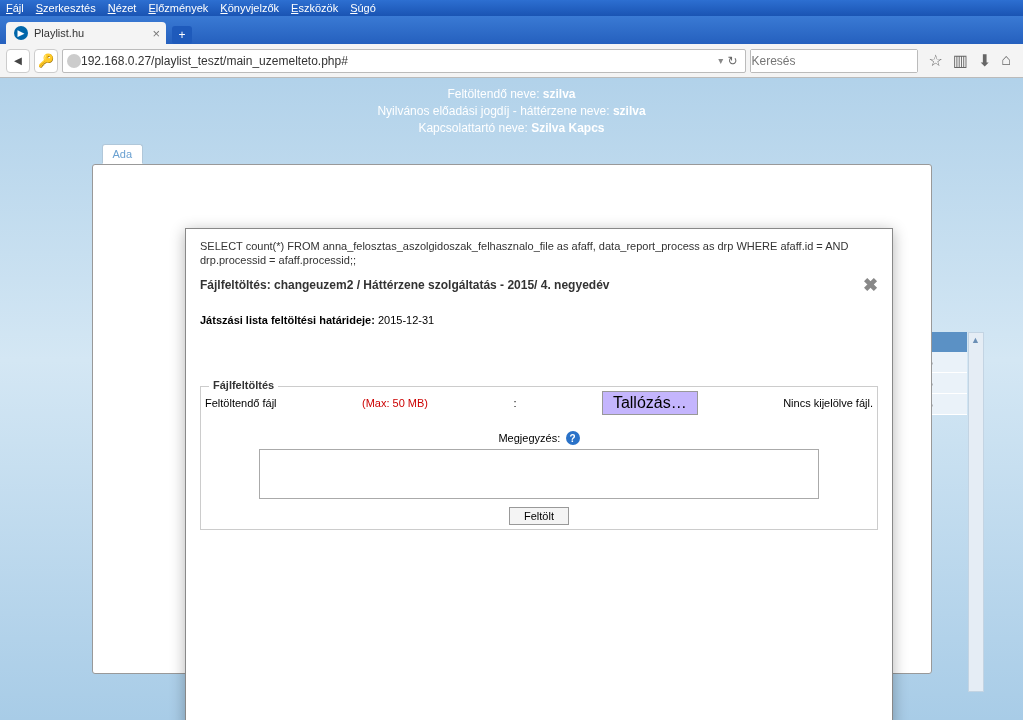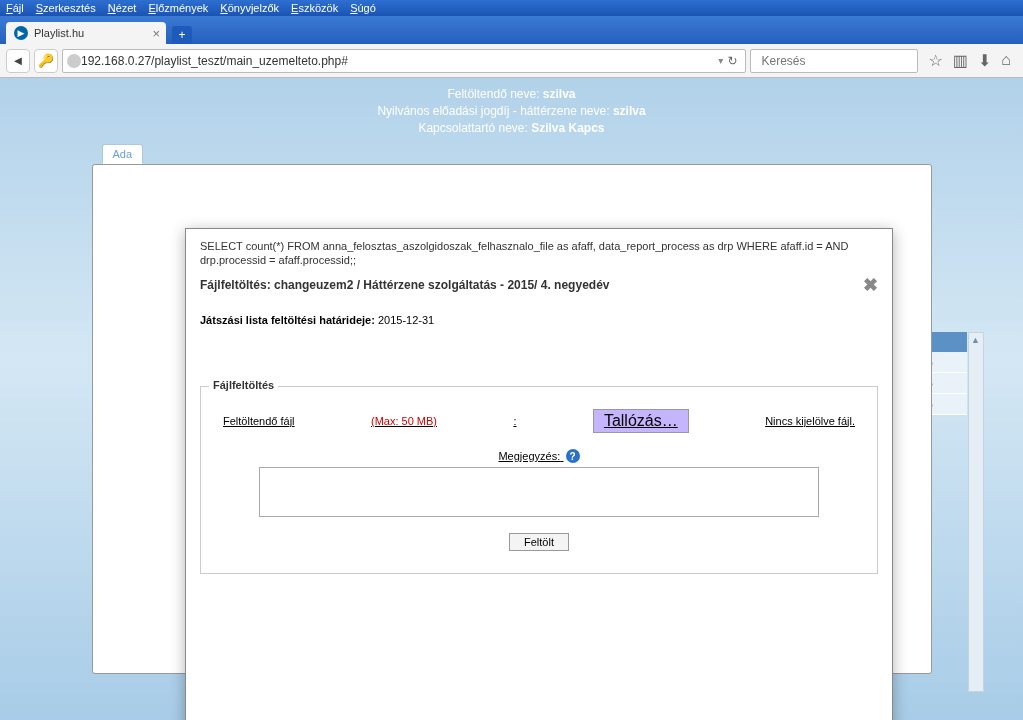--- a/index.html
+++ b/index.html
@@ -115,21 +115,21 @@
 }
 .urlbar .dropdown { color: #888; font-size: 10px; cursor: pointer; }
 .urlbar .reload { color: #666; cursor: pointer; padding: 0 4px; }
 .searchbar {
   width: 168px;
   display: flex;
   border: 1px solid #bbb;
   border-radius: 2px;
   background: #fff;
   height: 24px;
-  padding: 0 10px;
+  padding: 0 0;
 }
 .searchbar input {
   flex: 1; border: none; outline: none; font-size: 12px; color: #888;
 }
 .right-icons { display: flex; gap: 10px; padding: 0 6px; color: #666; }
 .right-icons span { font-size: 16px; cursor: pointer; }
 
 
 .page {
   position: relative;
@@ -239,23 +239,22 @@
 }
 .deadline {
   margin-top: 18px;
   font-size: 11px;
 }
 .deadline b { font-weight: bold; }
 
 .fieldset {
   border: 1px solid #ccc;
   margin-top: 60px;
-  padding: 22px;
+  padding: 4px;
   position: relative;
-  text-decoration: underline;
 }
 .fieldset .legend {
   position: absolute;
   top: -8px; left: 8px;
   background: #fff;
   padding: 0 4px;
   font-size: 11px;
   font-weight: bold;
   color: #333;
 }
@@ -298,21 +297,21 @@
   margin: 4px auto 0 auto;
   width: 560px;
   height: 50px;
   border: 1px solid #aaa;
   resize: none;
   font-family: Arial;
   font-size: 12px;
 }
 .upload-row {
   text-align: center;
-  margin-top: 16px;
+  margin-top: 8px;
 }
 .upload-row button {
   border: 1px solid #999;
   background: #f4f4f4;
   padding: 2px 14px;
   font-size: 11px;
   cursor: pointer;
 }
 
 

